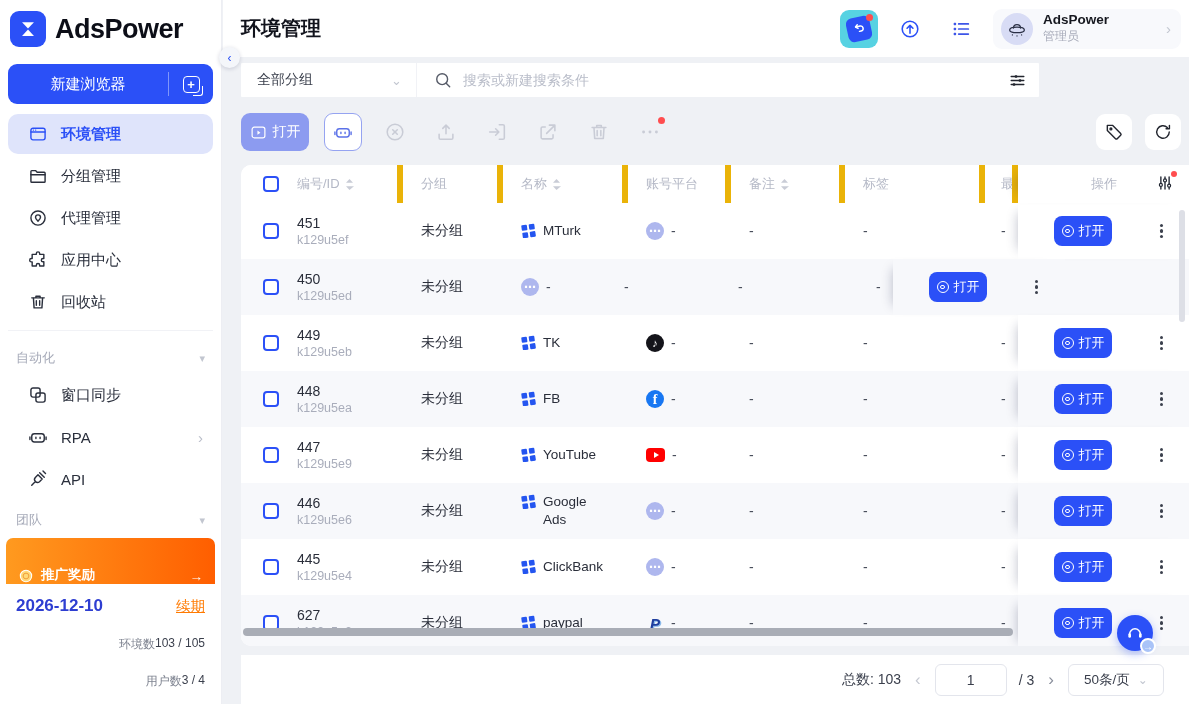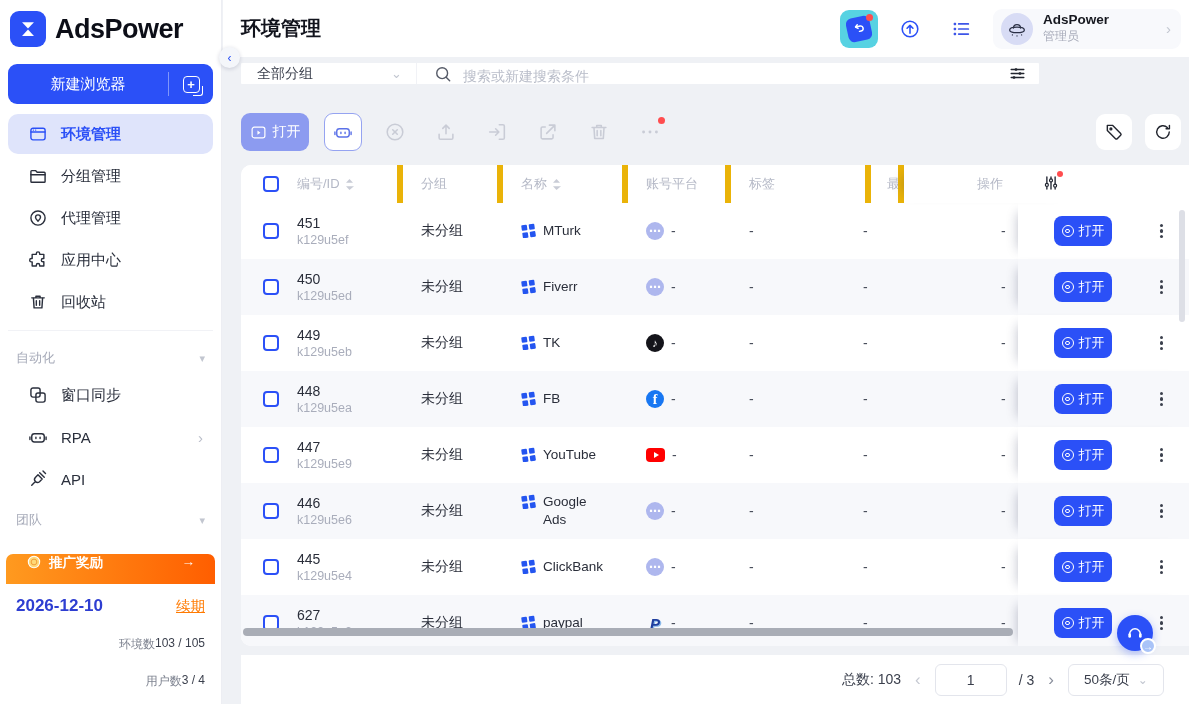--- a/index.html
+++ b/index.html
@@ -20,21 +20,21 @@
   .plus-sq{width:17px;height:17px;border:1.8px solid #fff;border-radius:4px;display:flex;align-items:center;justify-content:center;font-size:13px;font-weight:700;color:#fff;position:relative}
   .plus-sq::after{content:"";position:absolute;right:-4px;bottom:-4px;width:9px;height:9px;border-right:1.8px solid #fff;border-bottom:1.8px solid #fff;border-radius:0 0 3px 0}
   .menu{padding:0 8px}
   .m-item{height:40px;margin:2px 0;border-radius:10px;display:flex;align-items:center;gap:13px;padding:0 10px 0 20px;font-size:15px;color:#2A2F3C;cursor:pointer}
   .m-item.active{background:#DFE4FB;color:#2B50F7;font-weight:700}
   .m-item .chev{margin-left:auto;color:#B9BDC9;font-size:15px}
   .side-div{height:1px;background:#F1F2F6;margin:8px 8px}
   .sec-label{display:flex;align-items:center;justify-content:space-between;padding:10px 16px 6px;font-size:13px;color:#A7ABB9}
   .sec-label .chev{color:#C2C6D0;font-size:11px}
   .promo-fixed{position:absolute;left:0;right:0;bottom:0;background:#fff}
-  .promo-banner{margin:0 6px;height:30px;border-radius:7px 7px 0 0;background:linear-gradient(90deg,#FF9A1F,#FF5E00);display:flex;align-items:flex-start;gap:7px;padding:0 20px;color:#fff;font-size:13.5px;font-weight:700;cursor:pointer}
+  .promo-banner{margin:0 6px;height:46px;border-radius:7px 7px 0 0;background:linear-gradient(90deg,#FF9A1F,#FF5E00);display:flex;align-items:flex-end;gap:7px;padding:0 12px;color:#fff;font-size:13.5px;font-weight:700;cursor:pointer}
   .promo-arrow{margin-left:auto;font-weight:700}
   .sub-info{padding:12px 16px 14px}
   .sub-row1{display:flex;align-items:baseline;justify-content:space-between;margin-bottom:10px}
   .sub-date{font-size:17px;font-weight:700;color:#2E3ED1}
   .renew{font-size:14.5px;color:#FF7A00;text-decoration:underline;cursor:pointer}
   .stat-row{display:flex;justify-content:flex-end;font-size:12px;color:#84889592;color:#7E8390;margin-top:20px}
   .stat-row b{font-weight:400;color:#3A3F4C}
   .collapse-btn{position:absolute;left:219px;top:47px;width:21px;height:21px;border-radius:50%;background:#F4F6FA;box-shadow:0 1px 4px rgba(20,30,70,.18);display:flex;align-items:center;justify-content:center;color:#2B50F7;font-size:12px;z-index:9;cursor:pointer}
 
   
@@ -46,21 +46,21 @@
   .teal-inner{width:24px;height:24px;border-radius:6px;background:#2B50F7;transform:rotate(-12deg);display:flex;align-items:center;justify-content:center}
   .reddot{position:absolute;width:7px;height:7px;border-radius:50%;background:#FF4D4F}
   .sq-btn .reddot{top:4px;right:5px}
   .user-card{width:188px;height:40px;border-radius:9px;background:#F8F9FC;display:flex;align-items:center;gap:10px;padding:0 10px 0 8px;cursor:pointer}
   .avatar{width:32px;height:32px;border-radius:50%;background:#D8DCF5;display:flex;align-items:center;justify-content:center;color:#2A2F45}
   .u-name{font-size:13.5px;font-weight:700;color:#16181F;line-height:1.25}
   .u-role{font-size:12px;color:#A7ABB9;font-weight:400}
   .u-chev{margin-left:auto;color:#C2C6D0;font-size:15px}
 
   
-  .filterbar{position:absolute;left:241px;top:63px;width:798px;height:21px;background:#fff;border-radius:1px;display:flex;align-items:flex-end}
+  .filterbar{position:absolute;left:241px;top:63px;width:798px;height:34px;background:#fff;border-radius:1px;display:flex;align-items:center}
   .grp-select{width:176px;height:100%;display:flex;align-items:center;padding:0 14px 0 16px;font-size:14px;color:#3A3F4C;cursor:pointer;border-right:1px solid #F1F2F6}
   .grp-select .chev{margin-left:auto;color:#C2C6D0;font-size:13px}
   .search-ic{margin:0 10px 0 16px;color:#565B68}
   .filterbar input{flex:1;border:none;outline:none;font-size:14px;color:#3A3F4C;font-family:inherit;background:transparent}
   .filterbar input::placeholder{color:#B9BDC9}
   .filter-btn{width:44px;height:100%;display:flex;align-items:center;justify-content:center;color:#23262F;cursor:pointer}
 
   
   .toolbar{position:absolute;left:241px;right:0;top:110px;height:44px;display:flex;align-items:center;gap:15px;padding-right:8px}
   .open-main{width:68px;height:38px;border-radius:9px;background:#8C9BF0;color:#fff;font-size:14px;display:flex;align-items:center;justify-content:center;gap:6px;cursor:pointer}
@@ -390,20 +390,27 @@
     <span class="cell c3">
         <span>名称</span>
         <svg class="sort" width="9" height="13" viewBox="0 0 9 13">
           <path d="M4.5 1L8 4.8H1z" fill="#C9CCD6"></path>
           <path d="M4.5 12L1 8.2h8z" fill="#C9CCD6"></path>
         </svg>
       </span>
     <span class="cell c4">
         <span>账号平台</span>
       </span>
+    <span class="cell c5">
+        <span>备注</span>
+        <svg class="sort" width="9" height="13" viewBox="0 0 9 13">
+          <path d="M4.5 1L8 4.8H1z" fill="#C9CCD6"></path>
+          <path d="M4.5 12L1 8.2h8z" fill="#C9CCD6"></path>
+        </svg>
+      </span>
     <span class="cell c6">
         <span>标签</span>
       </span>
     <span class="cell c7">
         <span>最近打开</span>
       </span>
     <span class="cell c8 ops">
       <span>操作</span>
       <span class="colset">
         <svg width="18" height="18" viewBox="0 0 24 24">
@@ -476,33 +483,20 @@
         </span>
     <span class="cell c1">
           <span>
             <div class="id-main">450</div>
             <div class="id-code">k129u5ed</div>
           </span>
         </span>
     <span class="cell c2">
           <span class="grp-txt">未分组</span>
         </span>
-    <span class="cell c3">
-      <span class="name-wrap">
-        <svg class="sq4" width="15" height="15" viewBox="0 0 16 16">
-              <g transform="rotate(-8 8 8)" fill="#2455F0">
-                <rect x="1" y="1.5" width="6" height="6" rx="1"></rect>
-                <rect x="9" y="1.5" width="6" height="6" rx="1"></rect>
-                <rect x="1" y="9.5" width="6" height="6" rx="1"></rect>
-                <rect x="9" y="9.5" width="6" height="6" rx="1"></rect>
-              </g>
-            </svg>
-        <span class="name-txt">Fiverr</span>
-      </span>
-    </span>
     <span class="cell c4 plat">
       <span class="picon generic"></span>
       <span class="dash">-</span>
     </span>
     <span class="cell c5">
           <span class="dash">-</span>
         </span>
     <span class="cell c6">
           <span class="dash">-</span>
         </span>

